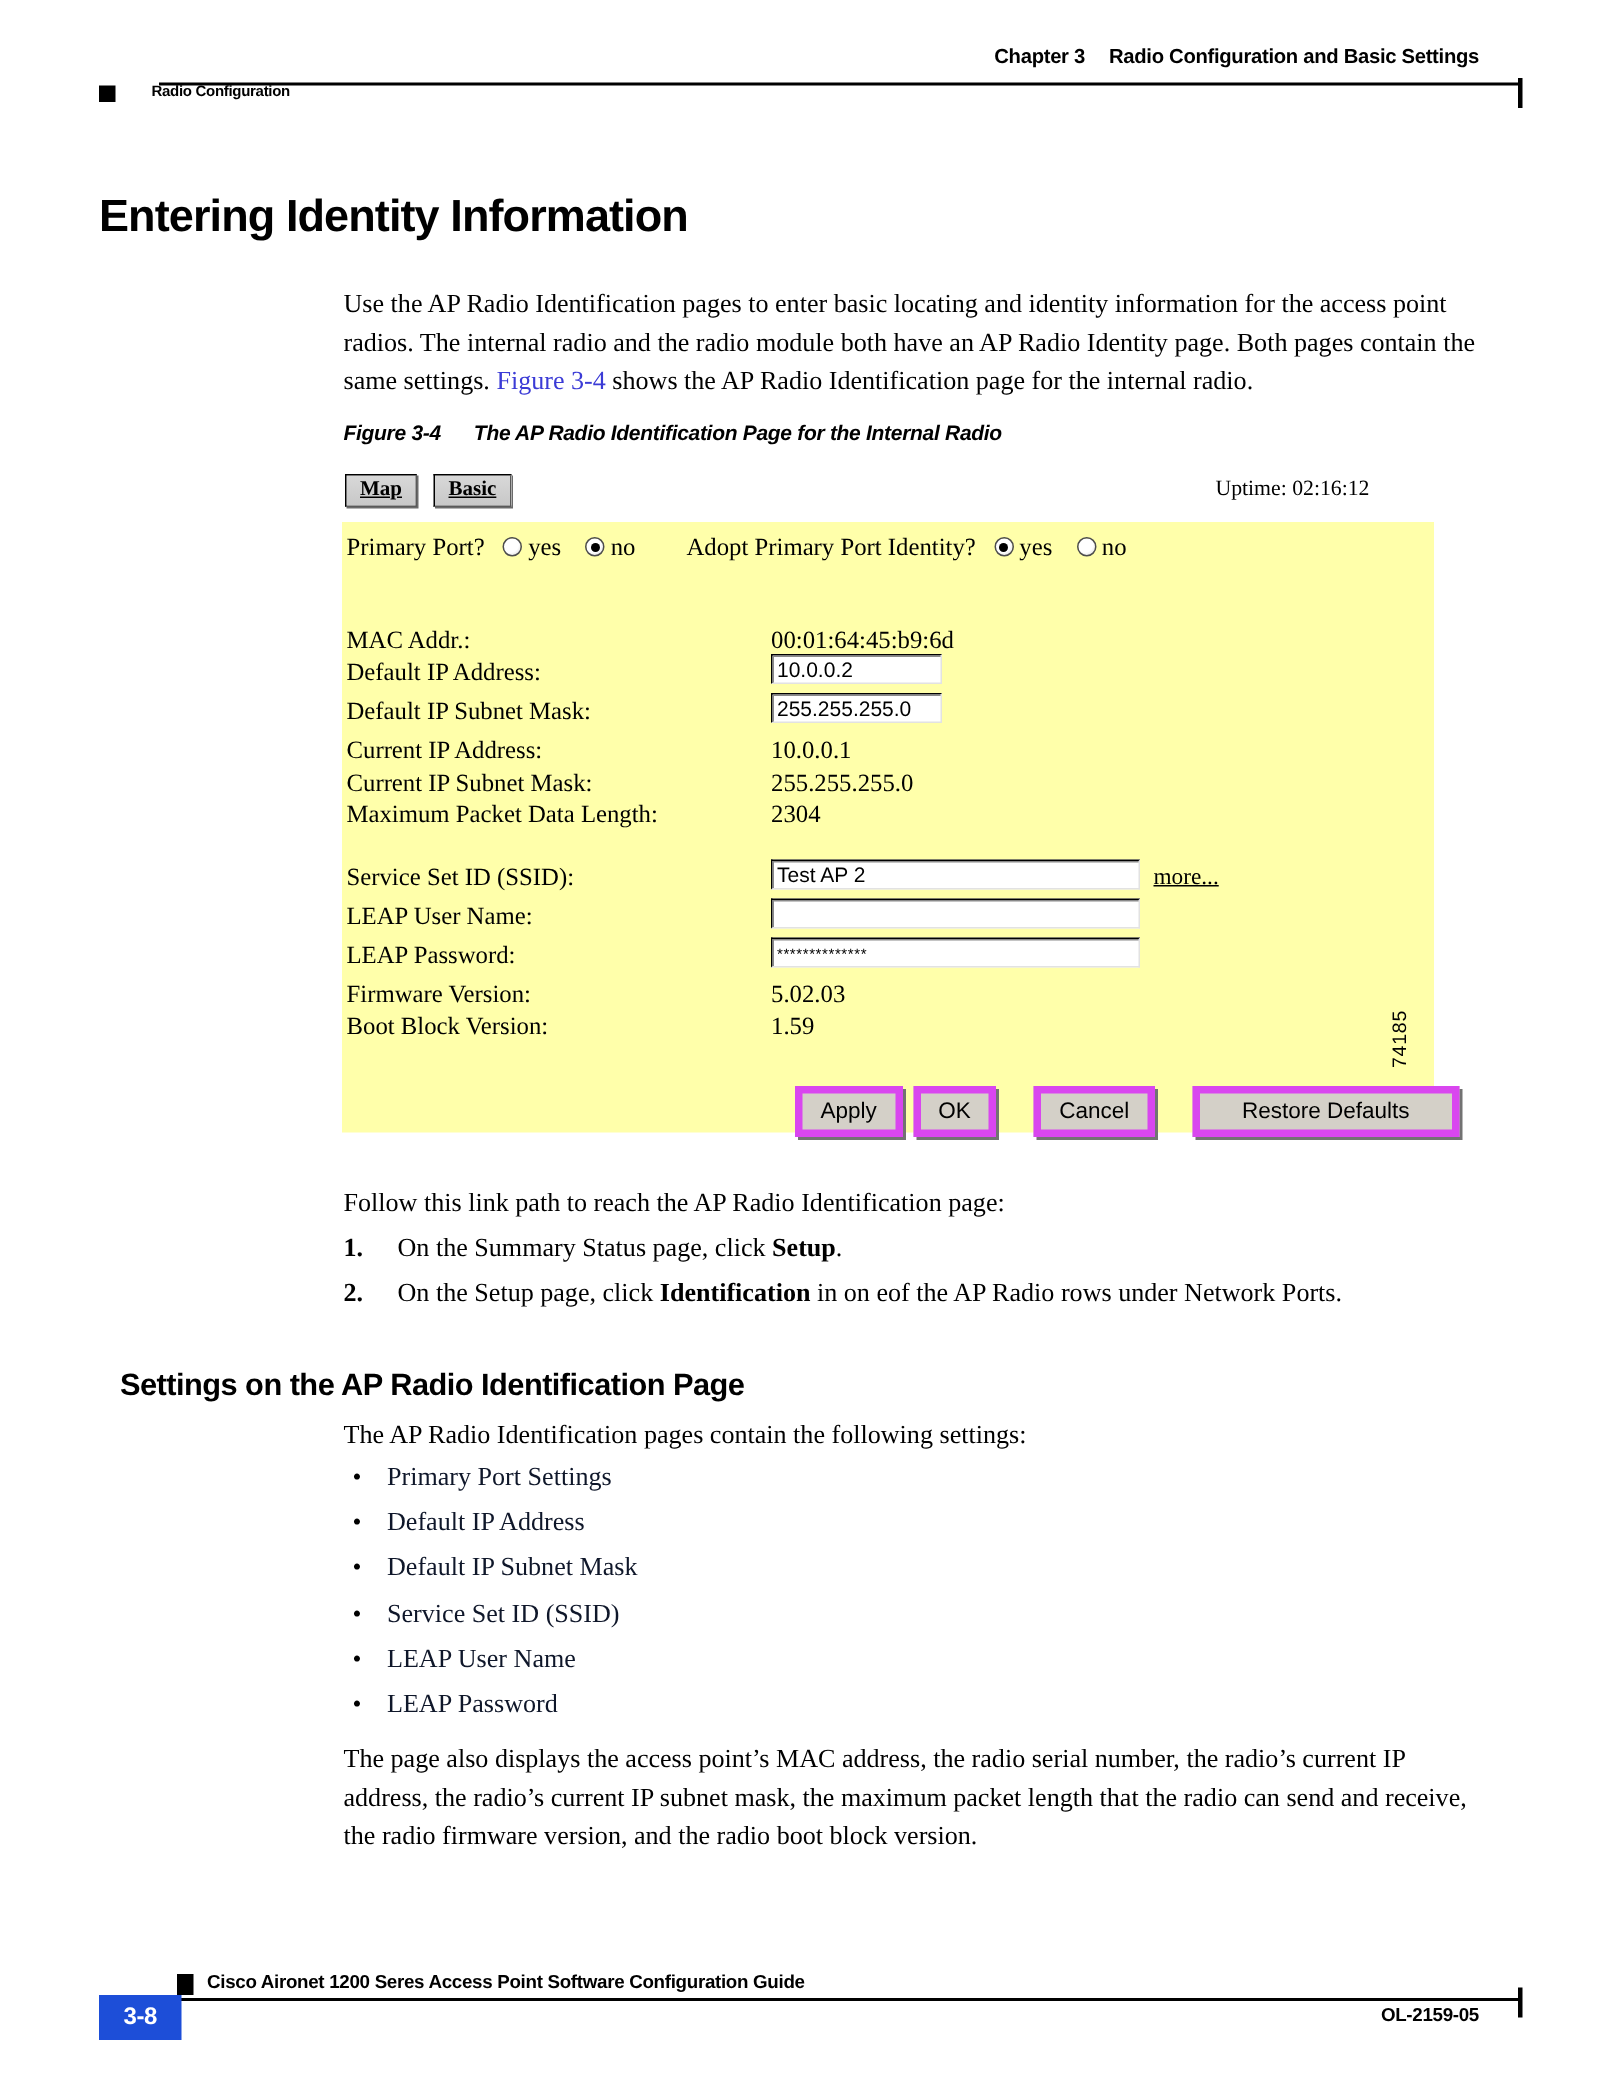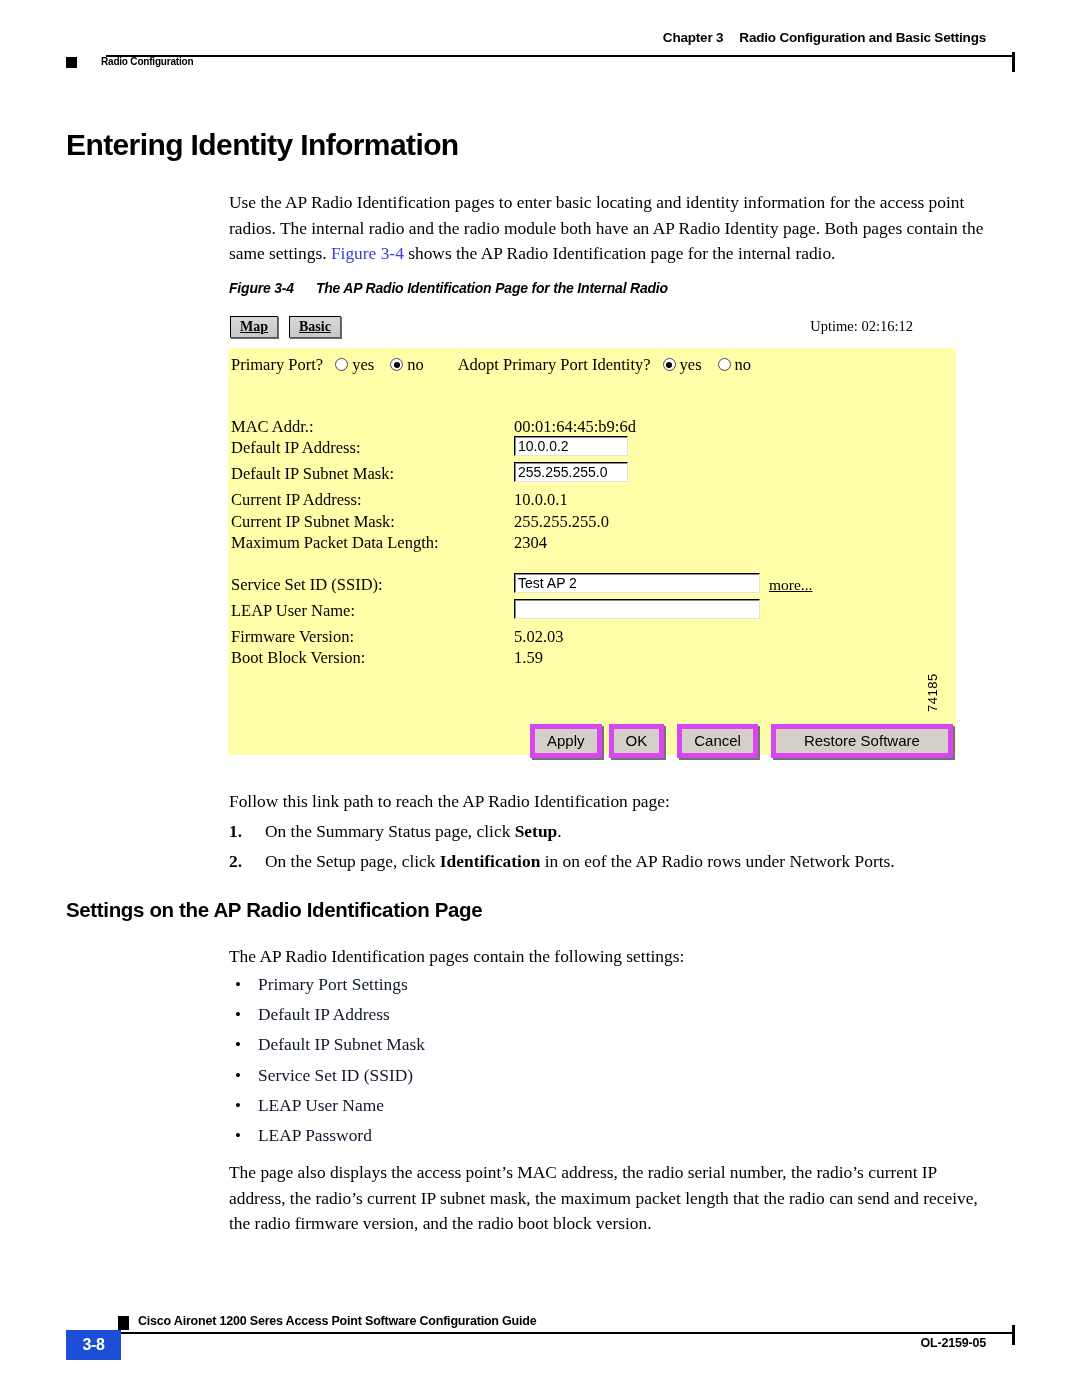--- a/index.html
+++ b/index.html
@@ -77,21 +77,21 @@
     margin: 0;
     font-family: "Liberation Sans", sans-serif;
     font-weight: bold;
     font-size: 30px;
     letter-spacing: -0.6px;
   }
   h2.doc-h2 {
     position: absolute;
     left: 66px;
     top: 898px;
-    margin: 0;
+    margin: 14px;
     font-family: "Liberation Sans", sans-serif;
     font-weight: bold;
     font-size: 20.5px;
     letter-spacing: -0.35px;
   }
 
   
   .body-para {
     position: absolute;
     left: 229px;
@@ -264,21 +264,21 @@
     border: 5px solid #d946ef;
     box-shadow: 2px 2px 0 #727272;
     font-family: "Liberation Sans", sans-serif;
     font-size: 15px;
     line-height: 17px;
     padding: 3px 12px 4px 12px;
     color: #000;
     margin-right: 7px;
   }
   .dlgbtn.wide { padding-left: 28px; padding-right: 28px; }
-  .dlgbtn.sep { margin-left: 6px; }
+  .dlgbtn.sep { margin-left: 18px; }
 
   .fig-id {
     position: absolute;
     left: 925px;
     top: 712px;
     font-family: "Liberation Sans", sans-serif;
     font-size: 13px;
     letter-spacing: 0.5px;
     transform: rotate(-90deg);
     transform-origin: left top;
@@ -473,36 +473,40 @@
         <span class="fl">Service Set ID (SSID):</span>
         <span class="txtinput wide">Test AP 2</span>
         <span class="more-link">more...</span>
       </div>
 
       <div class="frow tall">
         <span class="fl">LEAP User Name:</span>
         <span class="txtinput wide"></span>
       </div>
 
+      <div class="frow tall">
+        <span class="fl">LEAP Password:</span>
+        <span class="txtinput wide pw">**************</span>
+      </div>
 
       <div class="frow">
         <span class="fl">Firmware Version:</span>
         <span class="fv">5.02.03</span>
       </div>
 
       <div class="frow">
         <span class="fl">Boot Block Version:</span>
         <span class="fv">1.59</span>
       </div>
 
     </div>
   </div>
 
   <div class="btn-row">
-    <span class="dlgbtn">Apply</span><span class="dlgbtn">OK</span><span class="dlgbtn sep">Cancel</span><span class="dlgbtn wide sep">Restore Software</span>
+    <span class="dlgbtn">Apply</span><span class="dlgbtn">OK</span><span class="dlgbtn sep">Cancel</span><span class="dlgbtn wide sep">Restore Defaults</span>
   </div>
 </div>
 
 <div class="fig-id">74185</div>
 
 <div class="body-para" style="top:789px;">Follow this link path to reach the AP Radio Identification page:</div>
 
 <div class="step" style="top:819px;">
   <span class="num">1.</span>
   <span class="stxt"><span>On the Summary Status page, click </span><span class="bold-inline">Setup</span><span>.</span></span>

